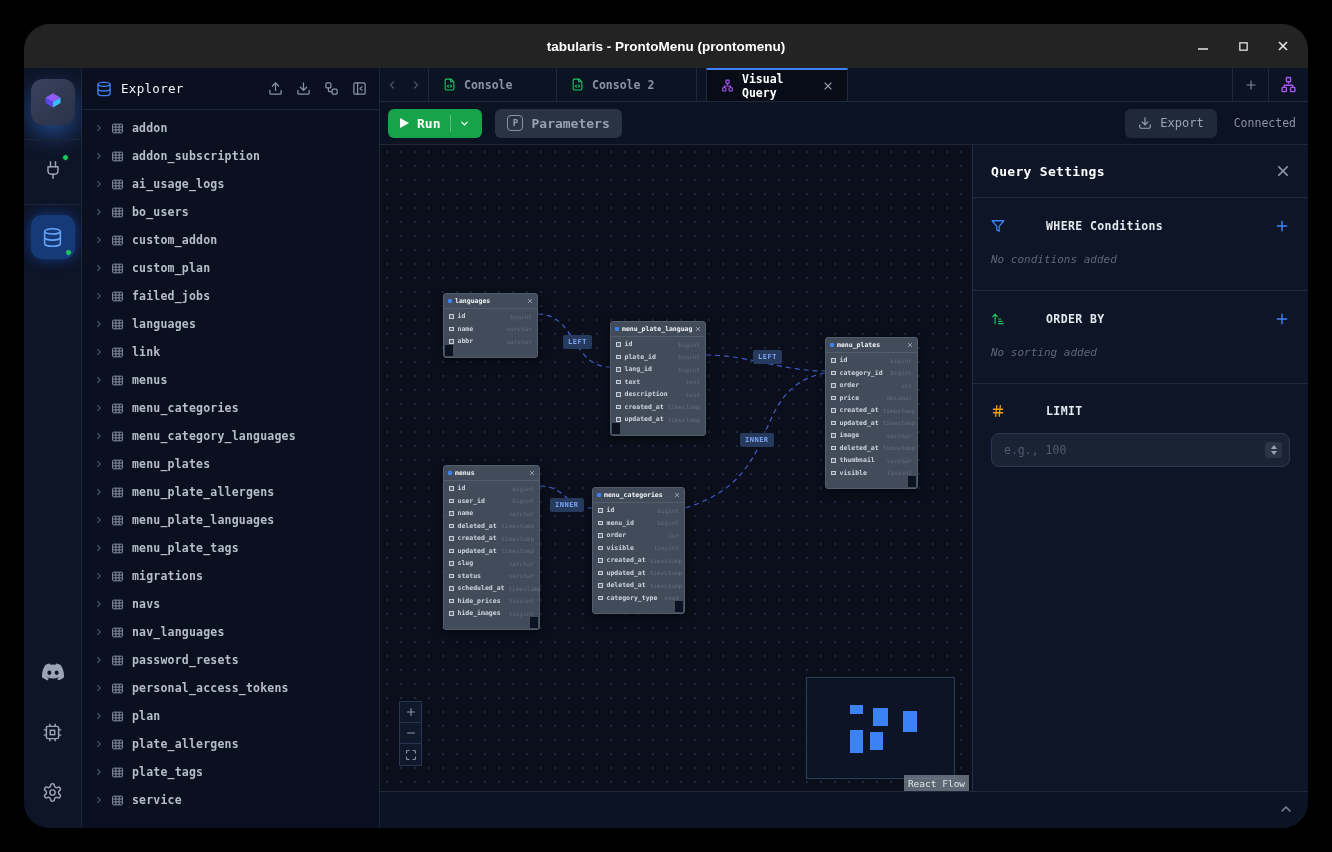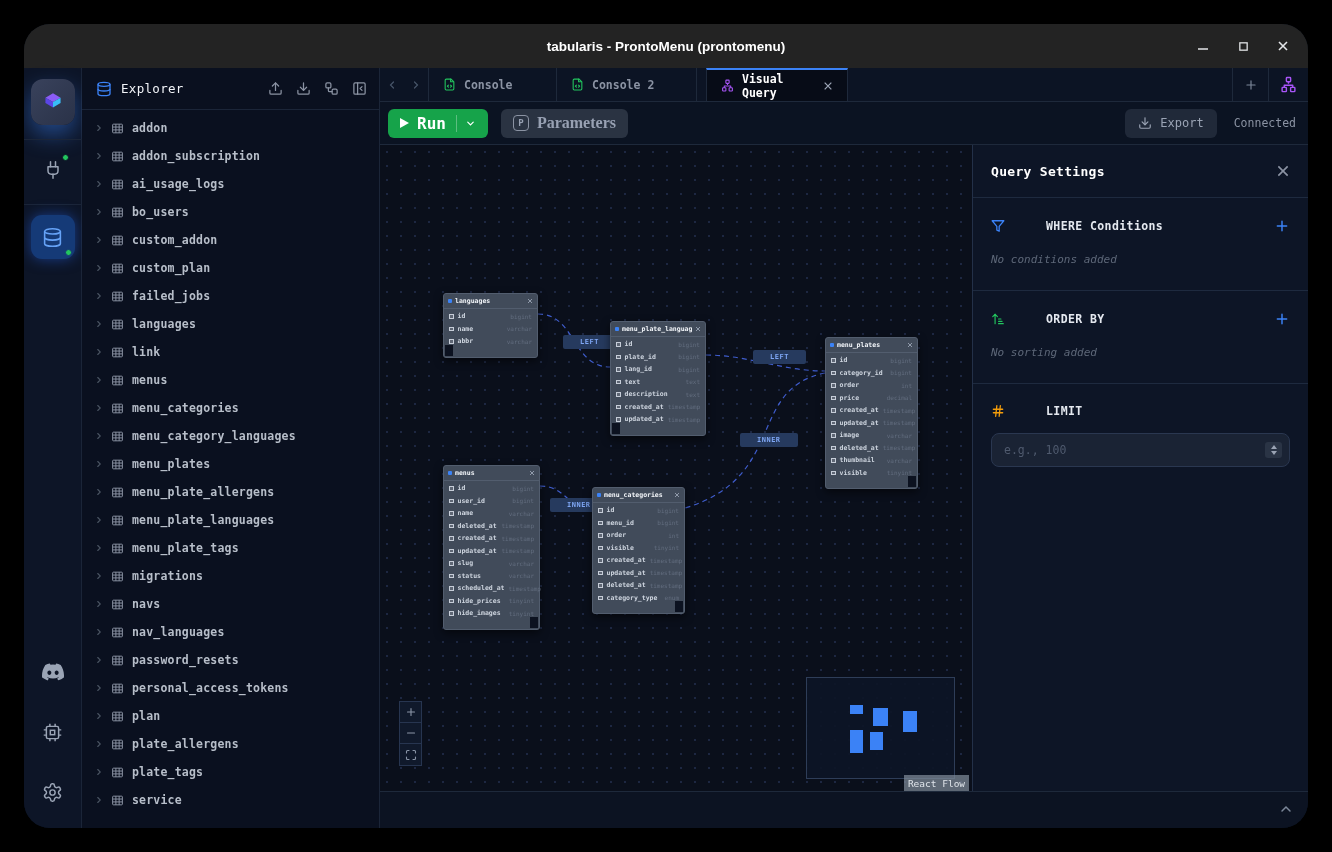--- a/index.html
+++ b/index.html
@@ -58,41 +58,41 @@
   .tab.active .flow-ic { color:#a855f7; display:flex; }
   .tab-close { color:#9aa3b4; display:flex; margin-left:4px; cursor:pointer; }
   .tab-right { margin-left:auto; display:flex; align-items:stretch; }
   .tab-plus { width:36px; border-left:1px solid #1e293b; display:flex; align-items:center; justify-content:center; color:#7c8799; cursor:pointer; }
   .tab-flow { width:40px; border-left:1px solid #1e293b; display:flex; align-items:center; justify-content:center; color:#a855f7; cursor:pointer; }
 
   .toolbar { position:absolute; left:356px; top:78px; width:928px; height:43px; background:#0b1322;
     border-bottom:1px solid #1e293b; display:flex; align-items:center; padding:0 12px 0 8px; }
   .run-btn { height:29px; display:flex; align-items:center; background:#16a34a; border-radius:6px; padding:0 4px 0 12px; cursor:pointer; }
   .run-btn .play { width:0; height:0; border-left:9px solid #fff; border-top:5.5px solid transparent; border-bottom:5.5px solid transparent; }
-  .run-btn .run-label { color:#fff; font-weight:bold; font-size:16px; margin:0 10px 0 8px; }
+  .run-btn .run-label { color:#fff; font-weight:bold; font-size:13px; margin:0 10px 0 8px; }
   .run-btn .run-sep { width:1px; height:17px; background:rgba(255,255,255,.3); }
   .run-btn .run-caret { padding:0 8px; color:#fff; display:flex; }
   .param-btn { height:29px; display:flex; align-items:center; gap:8px; background:#2a3342; border-radius:6px; padding:0 12px; margin-left:13px;
     color:#98a1b3; cursor:pointer; }
   .param-p { width:16px; height:16px; border:1px solid #8b93a3; border-radius:4px; font-size:9px; font-weight:bold;
     display:flex; align-items:center; justify-content:center; }
-  .param-label { font-size:16px; font-weight:bold;font-family:Liberation Serif, serif; }
+  .param-label { font-size:13px; font-weight:bold; }
   .toolbar-right { margin-left:auto; display:flex; align-items:center; gap:17px; }
   .export-btn { height:29px; display:flex; align-items:center; gap:8px; background:#202939; border-radius:6px; padding:0 13px;
     color:#9aa3b4; cursor:pointer; }
   .export-label { font-size:12px; font-weight:normal; }
   .conn-status { color:#8b93a3; font-size:11.5px; }
 
   
   .canvas { position:absolute; left:356px; top:121px; width:928px; height:646px; background:#0a0f1b;
     background-image:radial-gradient(circle, #1d2742 1px, transparent 1px); background-size:14px 14px; overflow:hidden; }
   .edges-svg { position:absolute; left:0; top:0; width:928px; height:646px; }
   .edge-path { fill:none; stroke:#4565e0; stroke-width:1.2; stroke-dasharray:5 4; opacity:.9; cursor:pointer; }
   .edge-label { position:absolute; background:#263a5e; color:#7fa7f5; font-size:7px; font-weight:bold;
-    padding:3px 17px; border-radius:2px; letter-spacing:.5px; }
+    padding:3px 5px; border-radius:2px; letter-spacing:.5px; }
 
   .node { position:absolute; background:#414b5a; border:1px solid #525d6e; border-radius:3px;
     box-shadow:0 3px 8px rgba(0,0,0,.55); cursor:grab; }
   .node-header { height:15px; display:flex; align-items:center; gap:3px; padding:0 4px; border-bottom:1px solid #525d6e; }
   .node-dot { width:4px; height:4px; border-radius:1px; background:#3b82f6; flex:none; }
   .node-title { color:#f2f5f9; font-size:6.5px; font-weight:bold; flex:1; white-space:nowrap; overflow:hidden; }
   .node-close { color:#9aa4b3; font-size:7px; line-height:1; cursor:pointer; display:flex; }
   .node-body { padding:1px 0 9px 0; }
   .field-row { height:12.5px; display:flex; align-items:center; gap:4px; padding:0 5px; cursor:pointer; }
   .field-check { width:4.5px; height:4.5px; border:1px solid #c6cdd8; background:rgba(225,230,238,.18); flex:none; }

